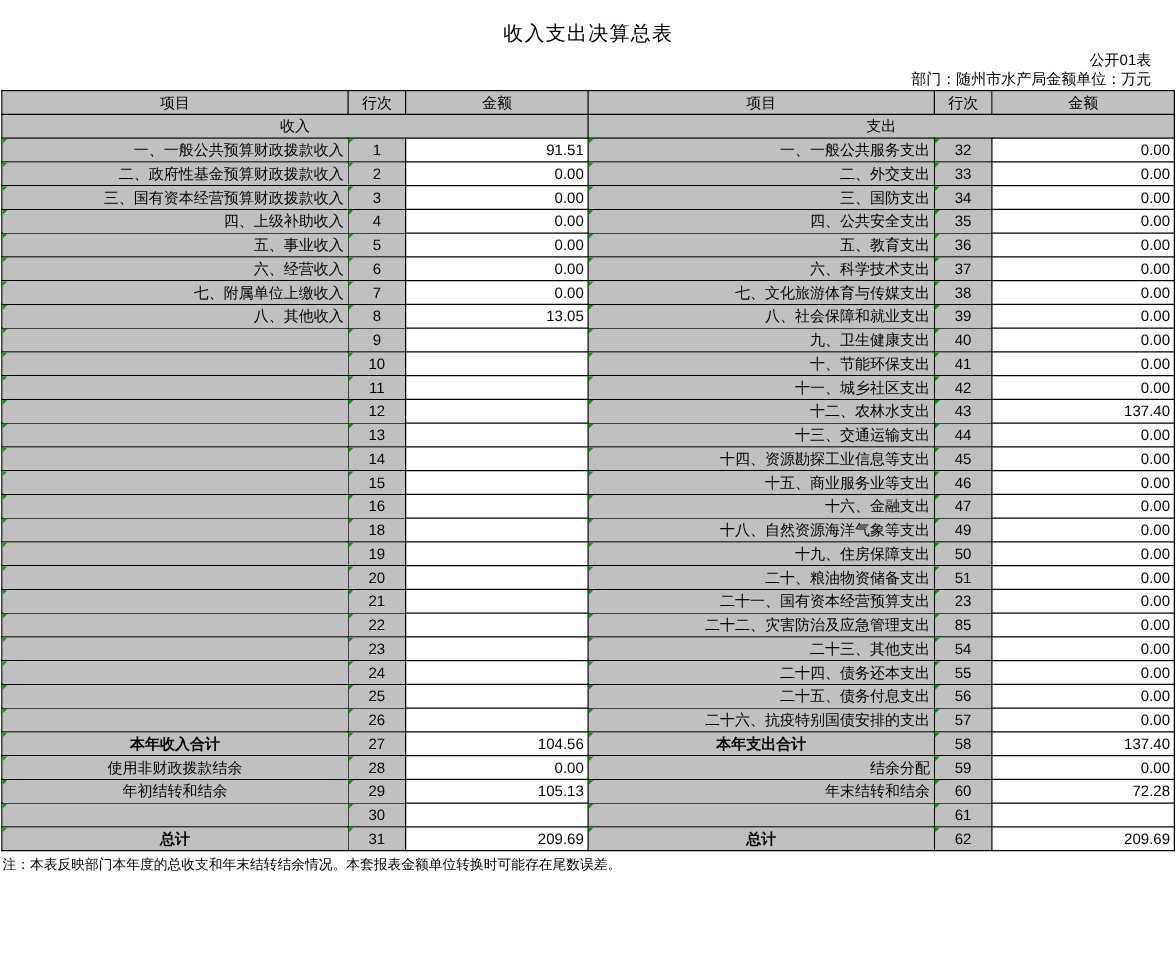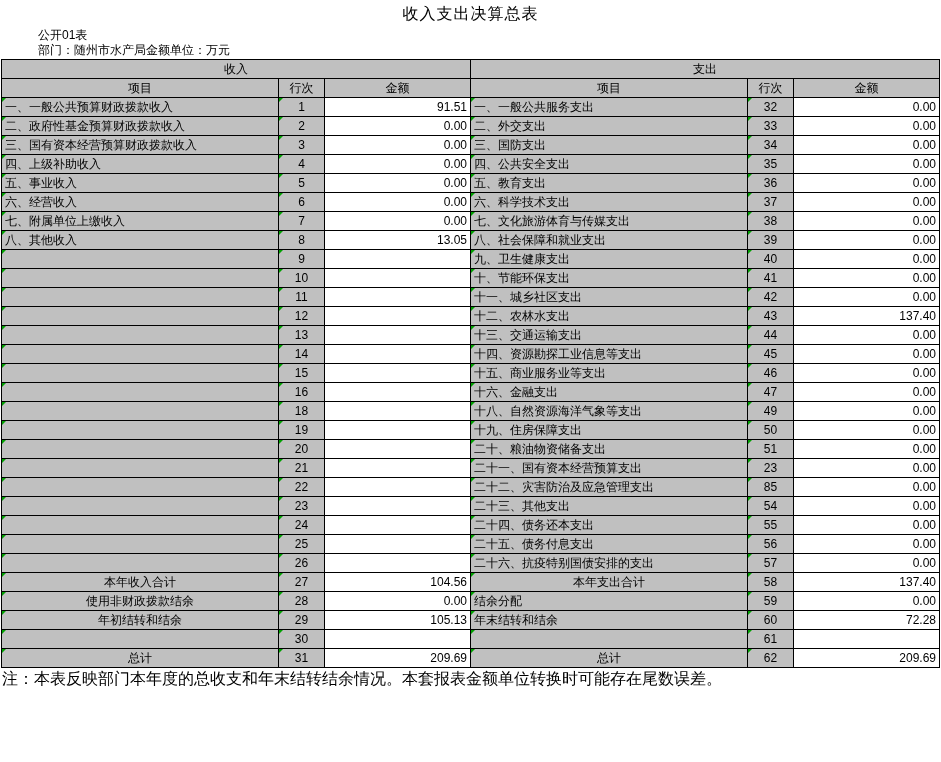--- a/index.html
+++ b/index.html
@@ -16,32 +16,31 @@
     overflow: hidden;
   }
   .page {
     position: relative;
     width: 941px;
     height: 762px;
   }
   .title {
     text-align: center;
     font-size: 16px;
-    padding-top: 4px;
+    padding-top: 17px;
     padding-bottom: 3px;
     letter-spacing: 1px;
   }
   .meta-row {
     display: flex;
-    justify-content: flex-start;
+    justify-content: flex-end;
     align-items: flex-end;
     font-size: 12px;
     line-height: 15px;
-    padding: 0 2px;
-    margin-left: 36px;
+    padding: 0 20px;
   }
   .meta-right {
     text-align: right;
   }
   table.main {
     border-collapse: collapse;
     width: 939px;
     margin: 1px 1px 0 1px;
     table-layout: fixed;
   }
@@ -52,37 +51,37 @@
     font-size: 12px;
     line-height: 16px;
     overflow: hidden;
     white-space: nowrap;
   }
   .shade {
     background: #c0c0c0;
   }
   .ctr { text-align: center; }
   .rgt { text-align: right; }
-  .lft { text-align: left; }
-  .bold { font-weight: normal; }
+  .lft { text-align: right; }
+  .bold { font-weight: bold; }
   .cellmark {
     position: relative;
   }
   .cellmark::before {
     content: "";
     position: absolute;
     top: 0;
     left: 0;
     width: 0;
     height: 0;
     border-top: 4px solid #00a000;
     border-right: 4px solid transparent;
   }
   .note {
-    font-size: 16px;
+    font-size: 11px;
     padding: 3px 2px 0 2px;
     line-height: 16px;
   }
   col.c-item { width: 277px; }
   col.c-line { width: 46px; }
   col.c-amt  { width: 146px; }
 </style>
 </head>
 <body>
 
@@ -104,31 +103,31 @@
     <colgroup>
       <col class="c-item">
         <col class="c-line">
         <col class="c-amt">
       <col class="c-item">
         <col class="c-line">
         <col class="c-amt">
     </colgroup>
     <tbody id="table-body">
       <tr>
-        <td class="shade ctr" colspan="3">收入</td>
-        <td class="shade ctr" colspan="3">支出</td>
-      </tr>
-      <tr>
         <td class="shade ctr">项目</td>
         <td class="shade ctr">行次</td>
         <td class="shade ctr">金额</td>
         <td class="shade ctr">项目</td>
         <td class="shade ctr">行次</td>
         <td class="shade ctr">金额</td>
       </tr>
+      <tr>
+        <td class="shade ctr" colspan="3">收入</td>
+        <td class="shade ctr" colspan="3">支出</td>
+      </tr>
     <tr>
           <td class="shade lft cellmark">一、一般公共预算财政拨款收入</td>
           <td class="shade ctr cellmark">1</td>
           <td class="rgt">91.51</td>
           <td class="shade lft cellmark">一、一般公共服务支出</td>
           <td class="shade ctr cellmark">32</td>
           <td class="rgt">0.00</td>
         </tr>
         <tr>
           <td class="shade lft cellmark">二、政府性基金预算财政拨款收入</td>

